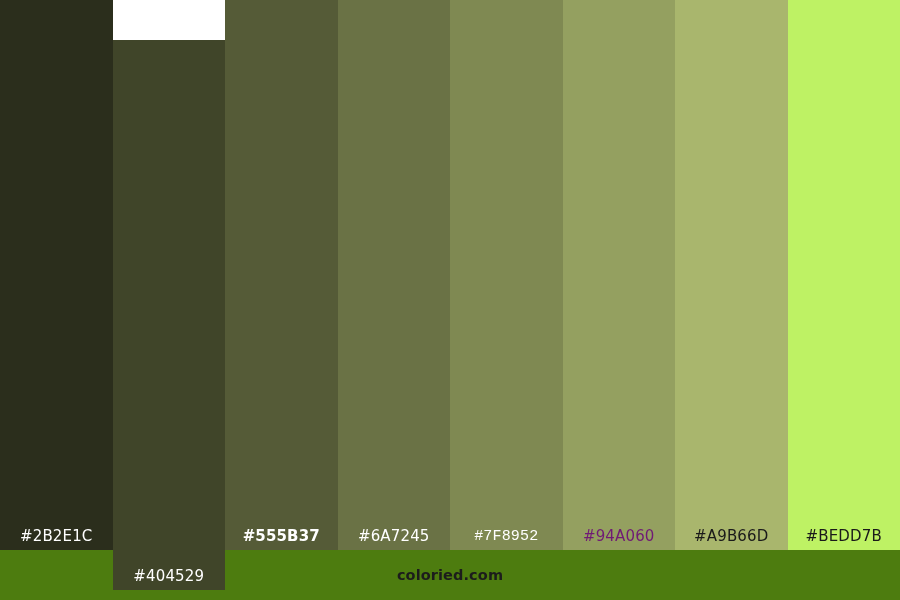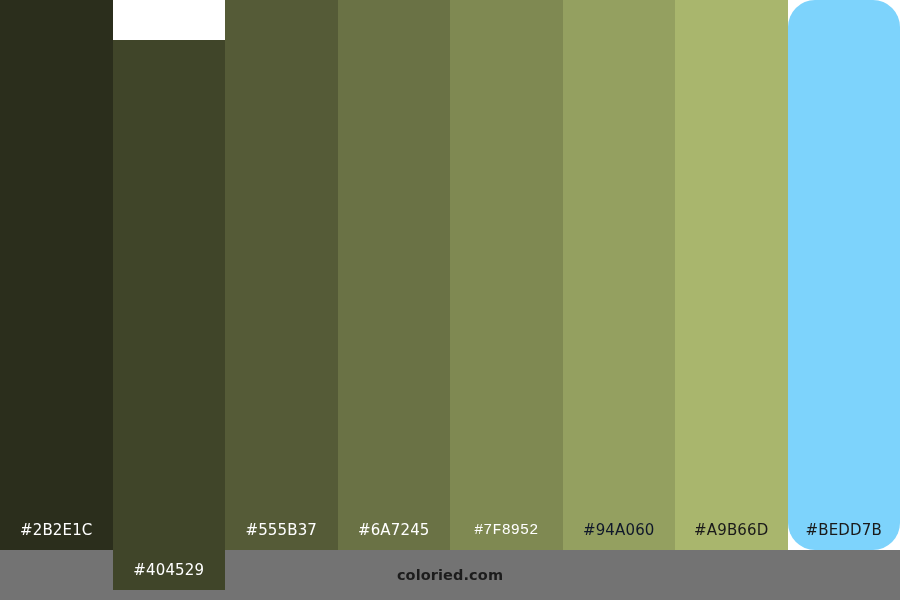--- a/index.html
+++ b/index.html
@@ -42,32 +42,32 @@
   }
 
   .swatch-label {
     display: block;
     width: 100%;
     text-align: center;
     font-size: 15px;
     line-height: 15px;
     letter-spacing: 0.15px;
     font-weight: 400;
-    padding-bottom: 12px;
+    padding-bottom: 6px;
     white-space: nowrap;
     user-select: none;
   }
 
   .label-light { color: #ffffff; }
   .label-dark  { color: #1a1a1a; }
 
   #footer-bar {
     flex: 1 1 auto;
     height: 50px;
-    background: #737373;
+    background: #4d7c0f;
     display: flex;
     align-items: center;
     justify-content: center;
   }
 
   #site-credit {
     font-size: 14.5px;
     line-height: 16px;
     font-weight: 700;
     color: #1c1c1c;
@@ -84,40 +84,40 @@
 
     <div class="swatch" style="background-color: rgb(43, 46, 28);">
       <span class="swatch-label label-light" style="color: rgb(255, 255, 255);">#2B2E1C</span>
     </div>
 
     <div class="swatch" style="background-color: rgb(64, 69, 41); margin-top: 40px;">
       <span class="swatch-label label-light" style="color: rgb(255, 255, 255);">#404529</span>
     </div>
 
     <div class="swatch" style="background-color: rgb(85, 91, 55);">
-      <span class="swatch-label label-light" style="color: rgb(255, 255, 255);">#555B37</span>
+      <span class="swatch-label label-light" style="color: rgb(255, 255, 255); font-weight: bold;">#555B37</span>
     </div>
 
     <div class="swatch" style="background-color: rgb(106, 114, 69);">
       <span class="swatch-label label-light" style="color: rgb(255, 255, 255);">#6A7245</span>
     </div>
 
     <div class="swatch" style="background-color: rgb(127, 137, 82);">
       <span class="swatch-label label-light" style="color: rgb(255, 255, 255); font-family: Liberation Mono, monospace;">#7F8952</span>
     </div>
 
     <div class="swatch" style="background-color: rgb(148, 160, 96);">
-      <span class="swatch-label label-dark" style="color: #0f172a;">#94A060</span>
+      <span class="swatch-label label-dark" style="color: #701a75;">#94A060</span>
     </div>
 
     <div class="swatch" style="background-color: rgb(169, 182, 109);">
       <span class="swatch-label label-dark" style="color: rgb(26, 26, 26); text-align: center;">#A9B66D</span>
     </div>
 
-    <div class="swatch" style="background-color: #7dd3fc; border-radius: 27px;">
+    <div class="swatch" style="background-color: #bef264;">
       <span class="swatch-label label-dark" style="color: rgb(26, 26, 26);">#BEDD7B</span>
     </div>
 
   </div>
 
   <div id="footer-bar">
     <span id="site-credit" style="color: rgb(28, 28, 28);">coloried.com</span>
   </div>
 
 </div>

